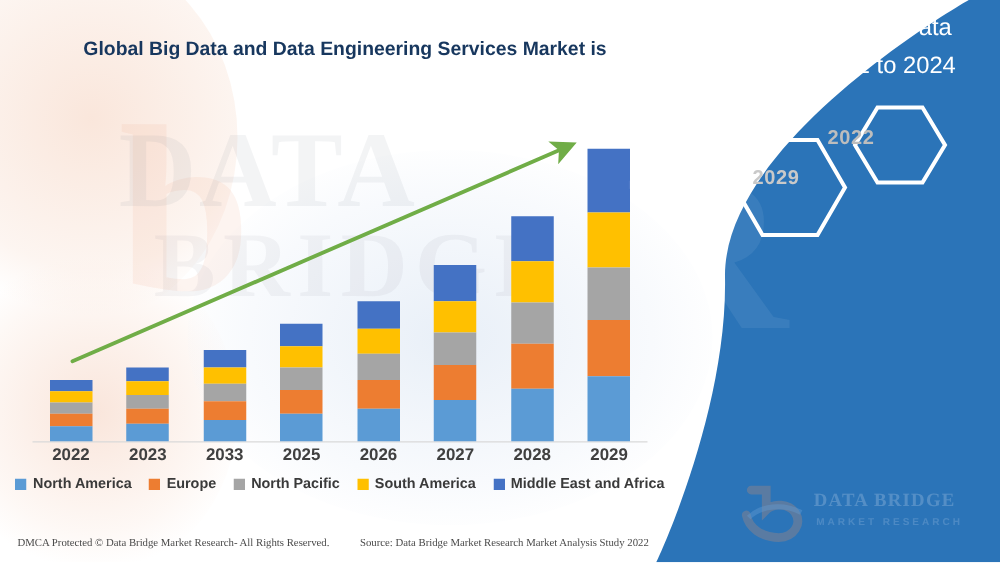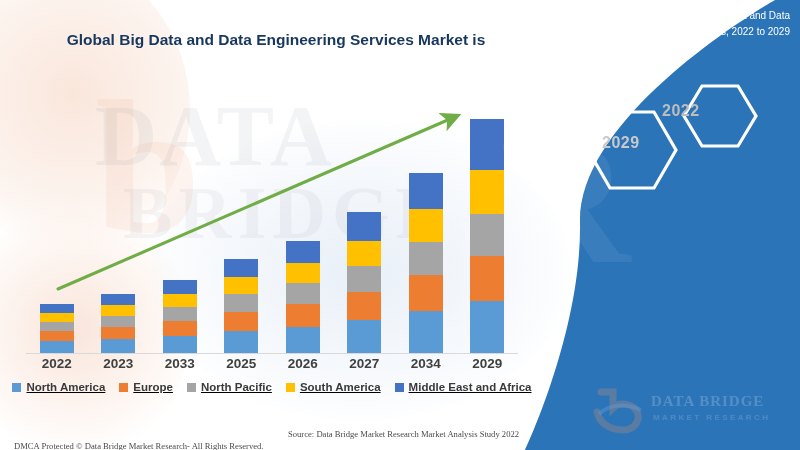--- a/index.html
+++ b/index.html
@@ -104,23 +104,23 @@
     right: 0;
     top: 0;
     width: 280px;
     height: 450px;
   }
   .right-title {
     position: absolute;
     left: 26px;
     top: 8px;
     width: 244px;
-    text-align: right;
+    text-align: left;
     color: #ffffff;
-    font-size: 10px;
+    font-size: 19px;
     font-weight: 400;
     line-height: 1.6;
   }
   .hex-group {
     position: absolute;
     left: 58px;
     top: 82px;
     width: 200px;
     height: 112px;
   }
@@ -258,38 +258,37 @@
     width: 520px;
     display: flex;
     justify-content: center;
     align-items: center;
     gap: 14px;
   }
   .legend-item {
     display: flex;
     align-items: center;
     gap: 5px;
-    text-decoration: underline;
   }
   .legend-swatch {
     width: 9px; height: 9px;
     display: inline-block;
   }
   .legend-label {
     color: #3a3a3a;
     font-size: 11.5px;
     font-weight: 700;
     white-space: nowrap;
   }
 
   
   .footer-left {
     position: absolute;
     left: 14px;
-    top: 441px;
+    top: 429px;
     color: #4a4a4a;
     font-size: 8.6px;
     font-family: "Liberation Serif", serif;
     white-space: nowrap;
   }
   .footer-right {
     position: absolute;
     left: 288px;
     top: 429px;
     color: #4a4a4a;
@@ -404,21 +403,21 @@
     </svg>
   </div>
 
   <div class="xlabels" id="xlabels">
       <div class="xlabel">2022</div>
       <div class="xlabel">2023</div>
       <div class="xlabel">2033</div>
       <div class="xlabel">2025</div>
       <div class="xlabel">2026</div>
       <div class="xlabel">2027</div>
-      <div class="xlabel">2034</div>
+      <div class="xlabel">2028</div>
       <div class="xlabel">2029</div>
     </div>
 
   <div class="legend" id="legend">
       <div class="legend-item">
         <span class="legend-swatch" style="background: rgb(91, 155, 213);"></span>
         <span class="legend-label">North America</span>
       </div>
       <div class="legend-item">
         <span class="legend-swatch" style="background: rgb(237, 125, 49);"></span>
@@ -445,21 +444,21 @@
     <svg width="280" height="450" viewBox="0 0 280 450">
       <path d="M 255 0 L 280 0 L 280 450 L 5 450 C 5 450 62 330 60 222 C 58 112 255 0 255 0 Z" fill="#2b74b8"></path>
     </svg>
   </div>
 
   <div class="panel-content">
     <div class="panel-r-watermark">R</div>
 
     <div class="right-title">
       <div>Global Big Data and Data</div>
-      <div>By Regions, 2022 to 2029</div>
+      <div>By Regions, 2022 to 2024</div>
     </div>
 
     <div class="hex-group">
       <svg width="200" height="112" viewBox="0 0 200 112">
 
         <polygon points="124,4 160,4 178,34 160,64 124,64 106,34" fill="none" stroke="#ffffff" stroke-width="3.2"></polygon>
 
         <polygon points="32,30 76,30 98,68 76,106 32,106 10,68" fill="none" stroke="#ffffff" stroke-width="3.2"></polygon>
       </svg>
       <span class="hex-label h2029">2029</span>

